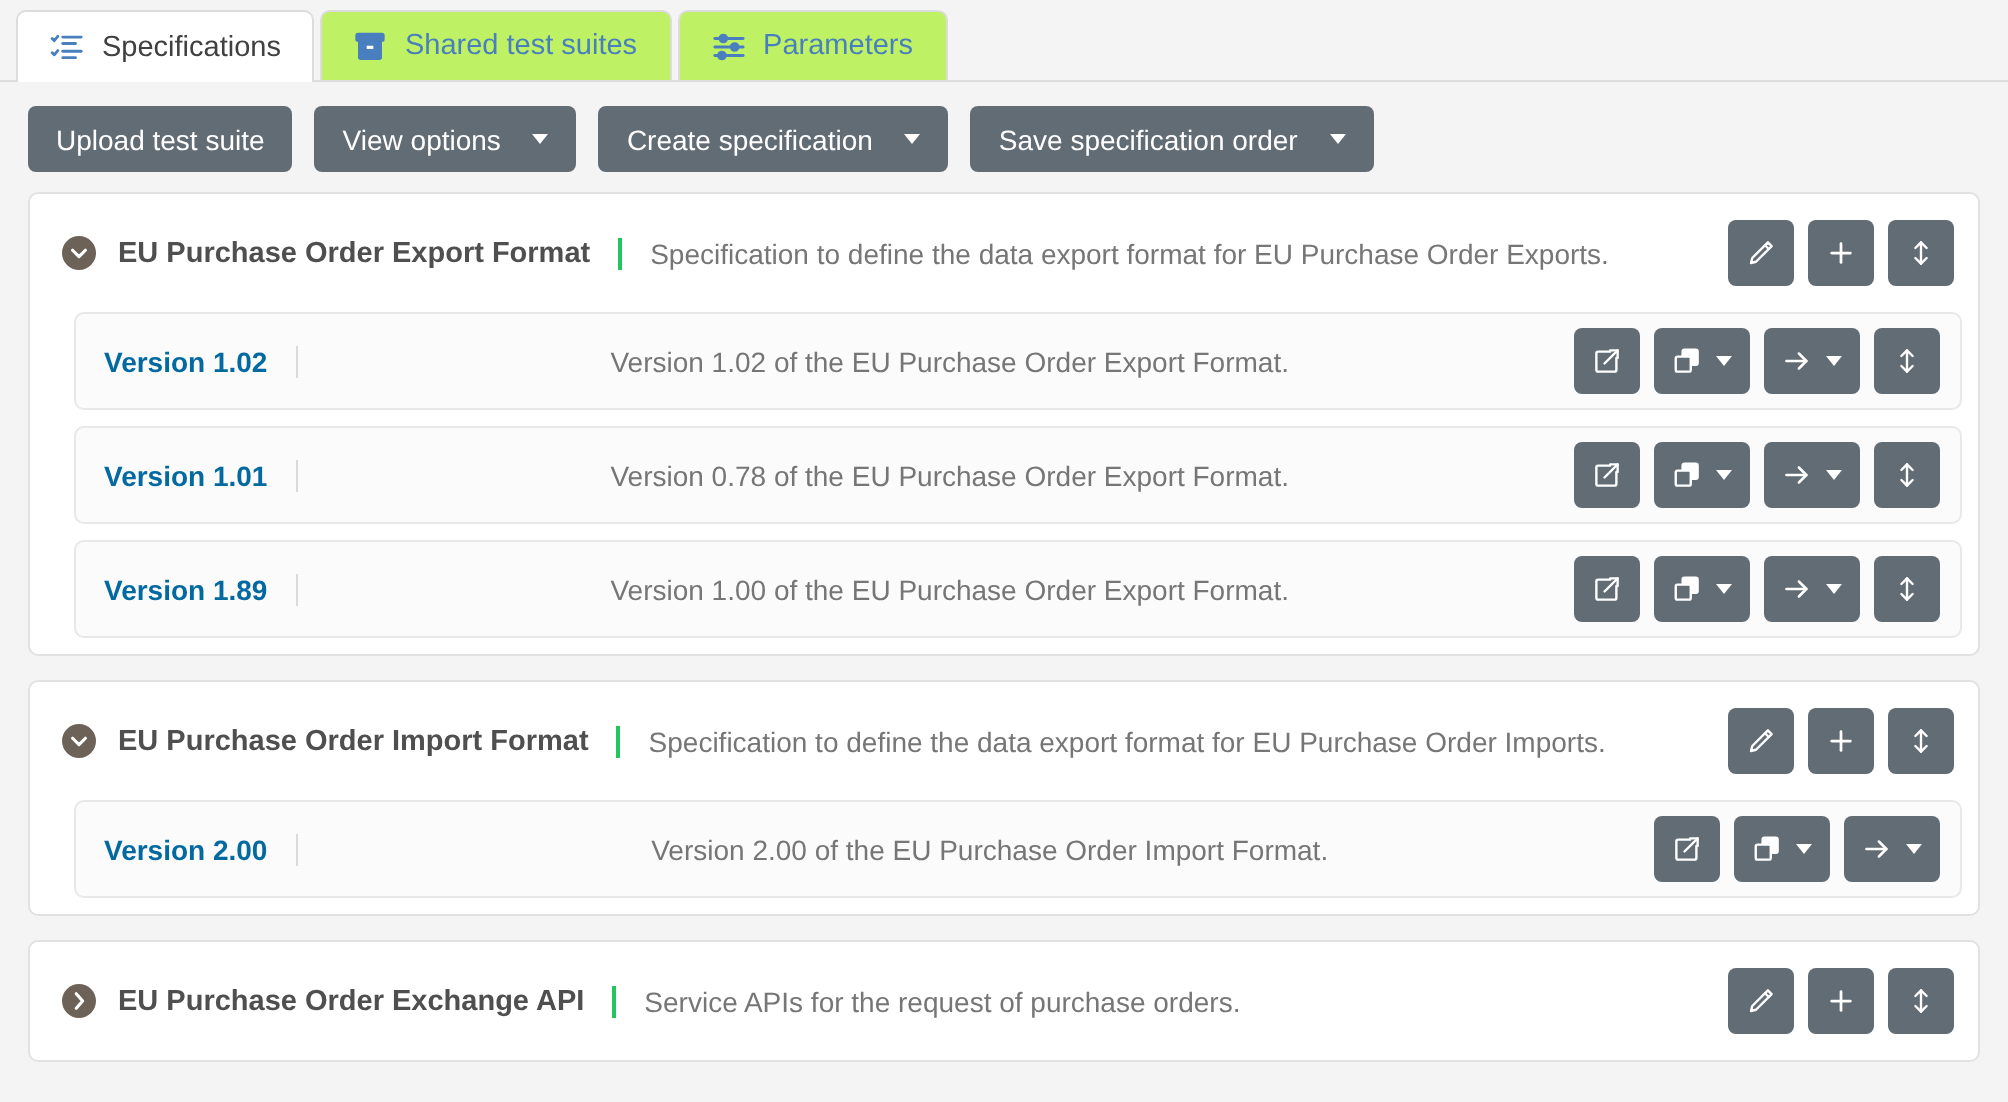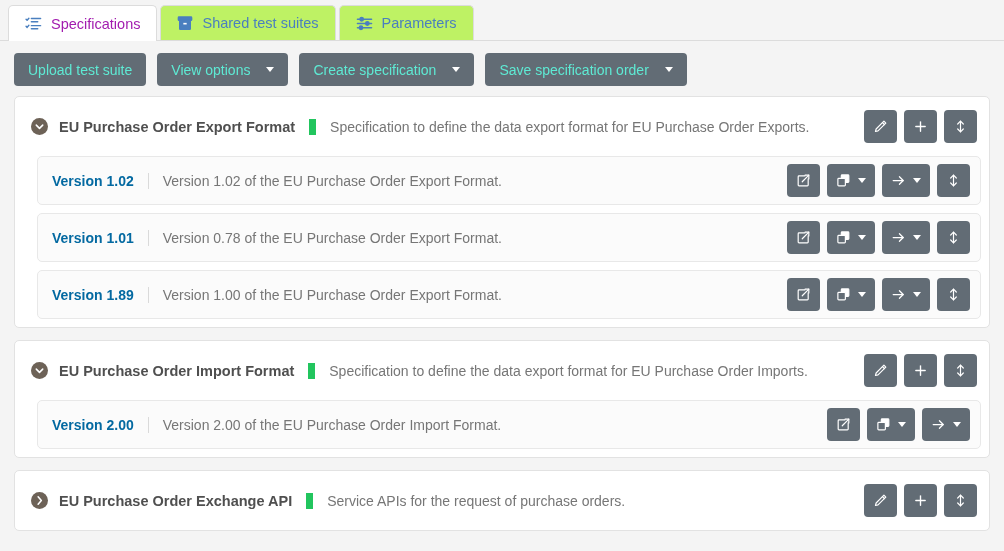--- a/index.html
+++ b/index.html
@@ -39,33 +39,33 @@
     margin-right: 3px;
     position: relative;
     cursor: pointer;
     white-space: nowrap;
   }
   .tab.active {
     background: #ffffff;
     height: 36px;
     margin-bottom: -1px;
     z-index: 3;
-    color: #a21caf;
+    color: #404040;
   }
   .tab .ticon { display: flex; align-items: center; flex: 0 0 auto; }
 
   
   .toolbar {
     display: flex;
     gap: 11px;
     padding: 12px 0 10px 14px;
   }
   .btn {
     background: #626c75;
-    color: #5eead4;
+    color: #ffffff;
     border: none;
     border-radius: 4px;
     height: 33px;
     padding: 0 14px;
     font-size: 14px;
     font-family: "Liberation Sans", sans-serif;
     display: flex;
     align-items: center;
     cursor: pointer;
     white-space: nowrap;
@@ -106,21 +106,21 @@
     cursor: pointer;
   }
   .spec-title {
     font-weight: bold;
     font-size: 14.5px;
     color: #4f4f4f;
     padding-right: 14px;
     white-space: nowrap;
   }
   .spec-desc {
-    border-left: 7px solid #22c55e;
+    border-left: 2px solid #22c55e;
     padding-left: 14px;
     color: #767676;
     font-size: 14px;
     flex: 1 1 auto;
     white-space: nowrap;
     overflow: hidden;
   }
   .actions { display: flex; gap: 7px; flex: 0 0 auto; padding-right: 2px; }
   .ibtn {
     background: #626c75;
@@ -162,20 +162,21 @@
     white-space: nowrap;
   }
   .vdesc {
     border-left: 1px solid #dadada;
     padding-left: 14px;
     color: #767676;
     font-size: 14px;
     flex: 1 1 auto;
     white-space: nowrap;
     overflow: hidden;
+    text-align: center;
   }
   svg { display: block; }
 </style>
 </head>
 <body>
 
 <div class="page">
 
   <div class="tabbar">
       <div class="tab active">

